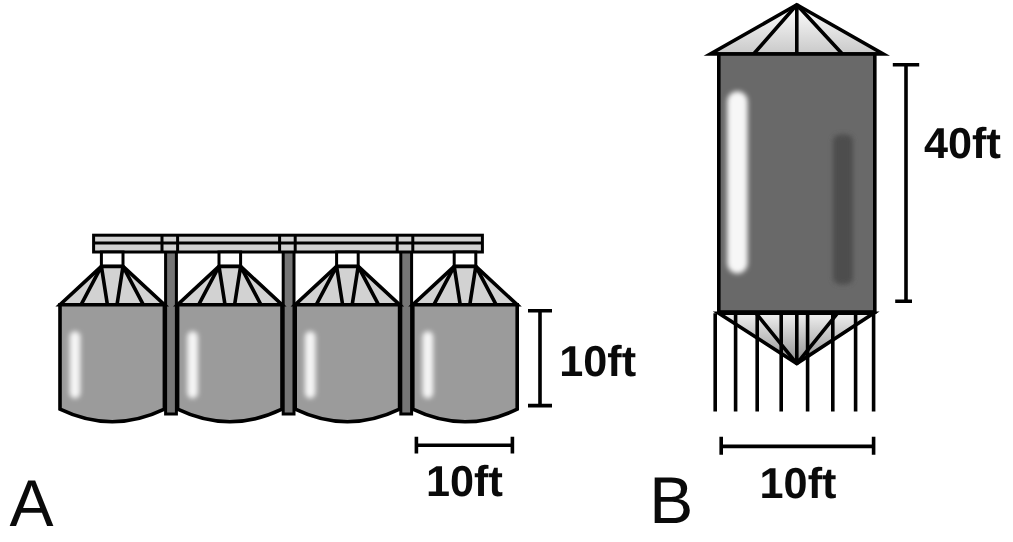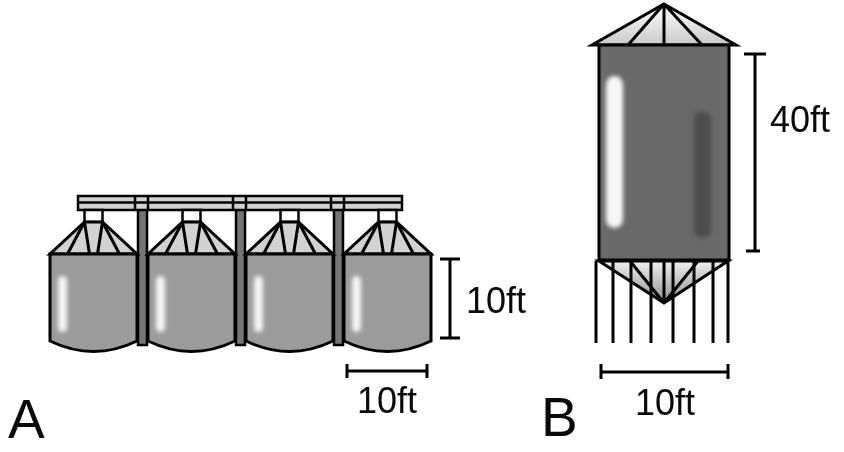--- a/index.html
+++ b/index.html
@@ -13,20 +13,21 @@
   svg { position:absolute; left:0; top:0; }
   .ln  { stroke:#000000; stroke-width:3; }
   .ln25{ stroke:#000000; stroke-width:2.5; }
   .nofill { fill:none; }
   .dim-label {
     position:absolute;
     color:#0a0a0a;
     font-size:36px;
     line-height:1;
     white-space:nowrap;
+    font-weight:bold;
   }
   .dim-label.centered { text-align:center; width:90px; }
   .fig-label {
     position:absolute;
     color:#0a0a0a;
     font-size:55px;
     line-height:1;
   }
 </style>
 </head>

